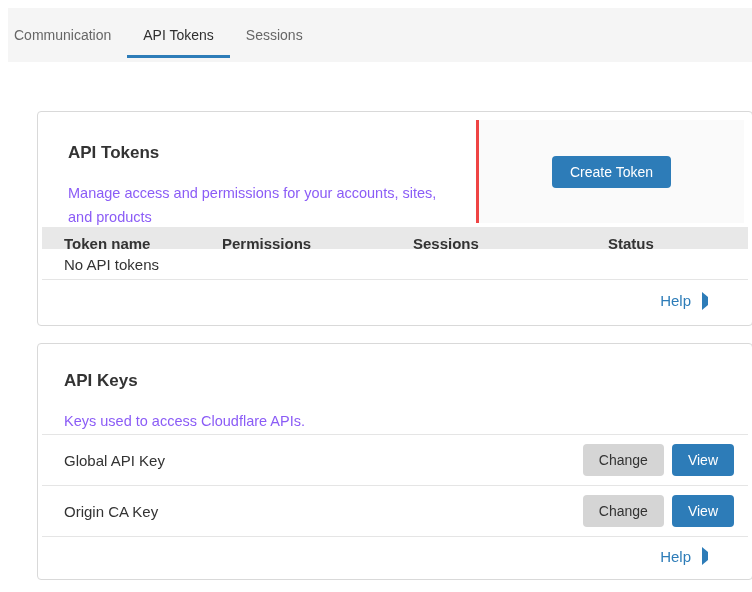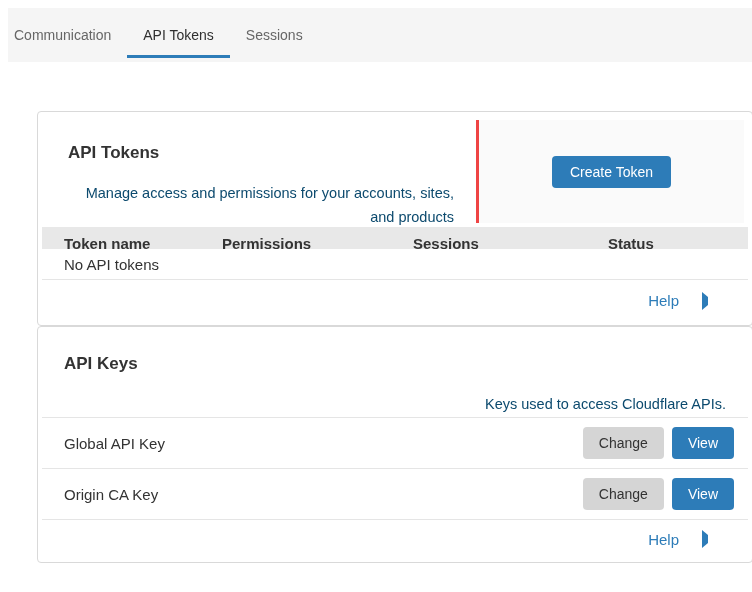--- a/index.html
+++ b/index.html
@@ -38,21 +38,21 @@
 
   
   .content { padding: 49px 7px 10px 29px; }
   .card {
     width: 716px;
     border: 1px solid #d9d9d9;
     border-radius: 4px;
     background: #ffffff;
     overflow: hidden;
   }
-  .card + .card { }
+  .card + .card { margin-top: 17px; }
 
   
   .card-header-split { display: flex; height: 111px; }
   .card-header-left {
     width: 430px;
     padding: 19px 18px 0 18px;
   }
   .card-header-right {
     flex: 1;
     background: #fafafa;
@@ -62,23 +62,22 @@
     justify-content: center;
   }
   .card-title {
     font-size: 17px;
     font-weight: bold;
     color: #333333;
     margin-bottom: 10px;
   }
   .card-desc {
     font-size: 14.5px;
-    color: #0c4a6e;
+    color: #8b5cf6;
     line-height: 24px;
-    text-align: right;
   }
 
   .btn {
     display: inline-block;
     border: none;
     border-radius: 4px;
     font-family: inherit;
     font-size: 14px;
     line-height: 16px;
     padding: 8px 16px;
@@ -117,21 +116,20 @@
     justify-content: flex-end;
     padding-right: 28px;
   }
   .help-link {
     display: inline-flex;
     align-items: center;
     font-size: 15px;
     color: #2d7cb8;
     text-decoration: none;
     cursor: pointer;
-    gap: 12px;
   }
   .help-arrow {
     width: 0; height: 0;
     border-top: 5px solid transparent;
     border-bottom: 5px solid transparent;
     border-left: 6px solid #2d7cb8;
     margin-left: 7px;
     display: inline-block;
   }
 

